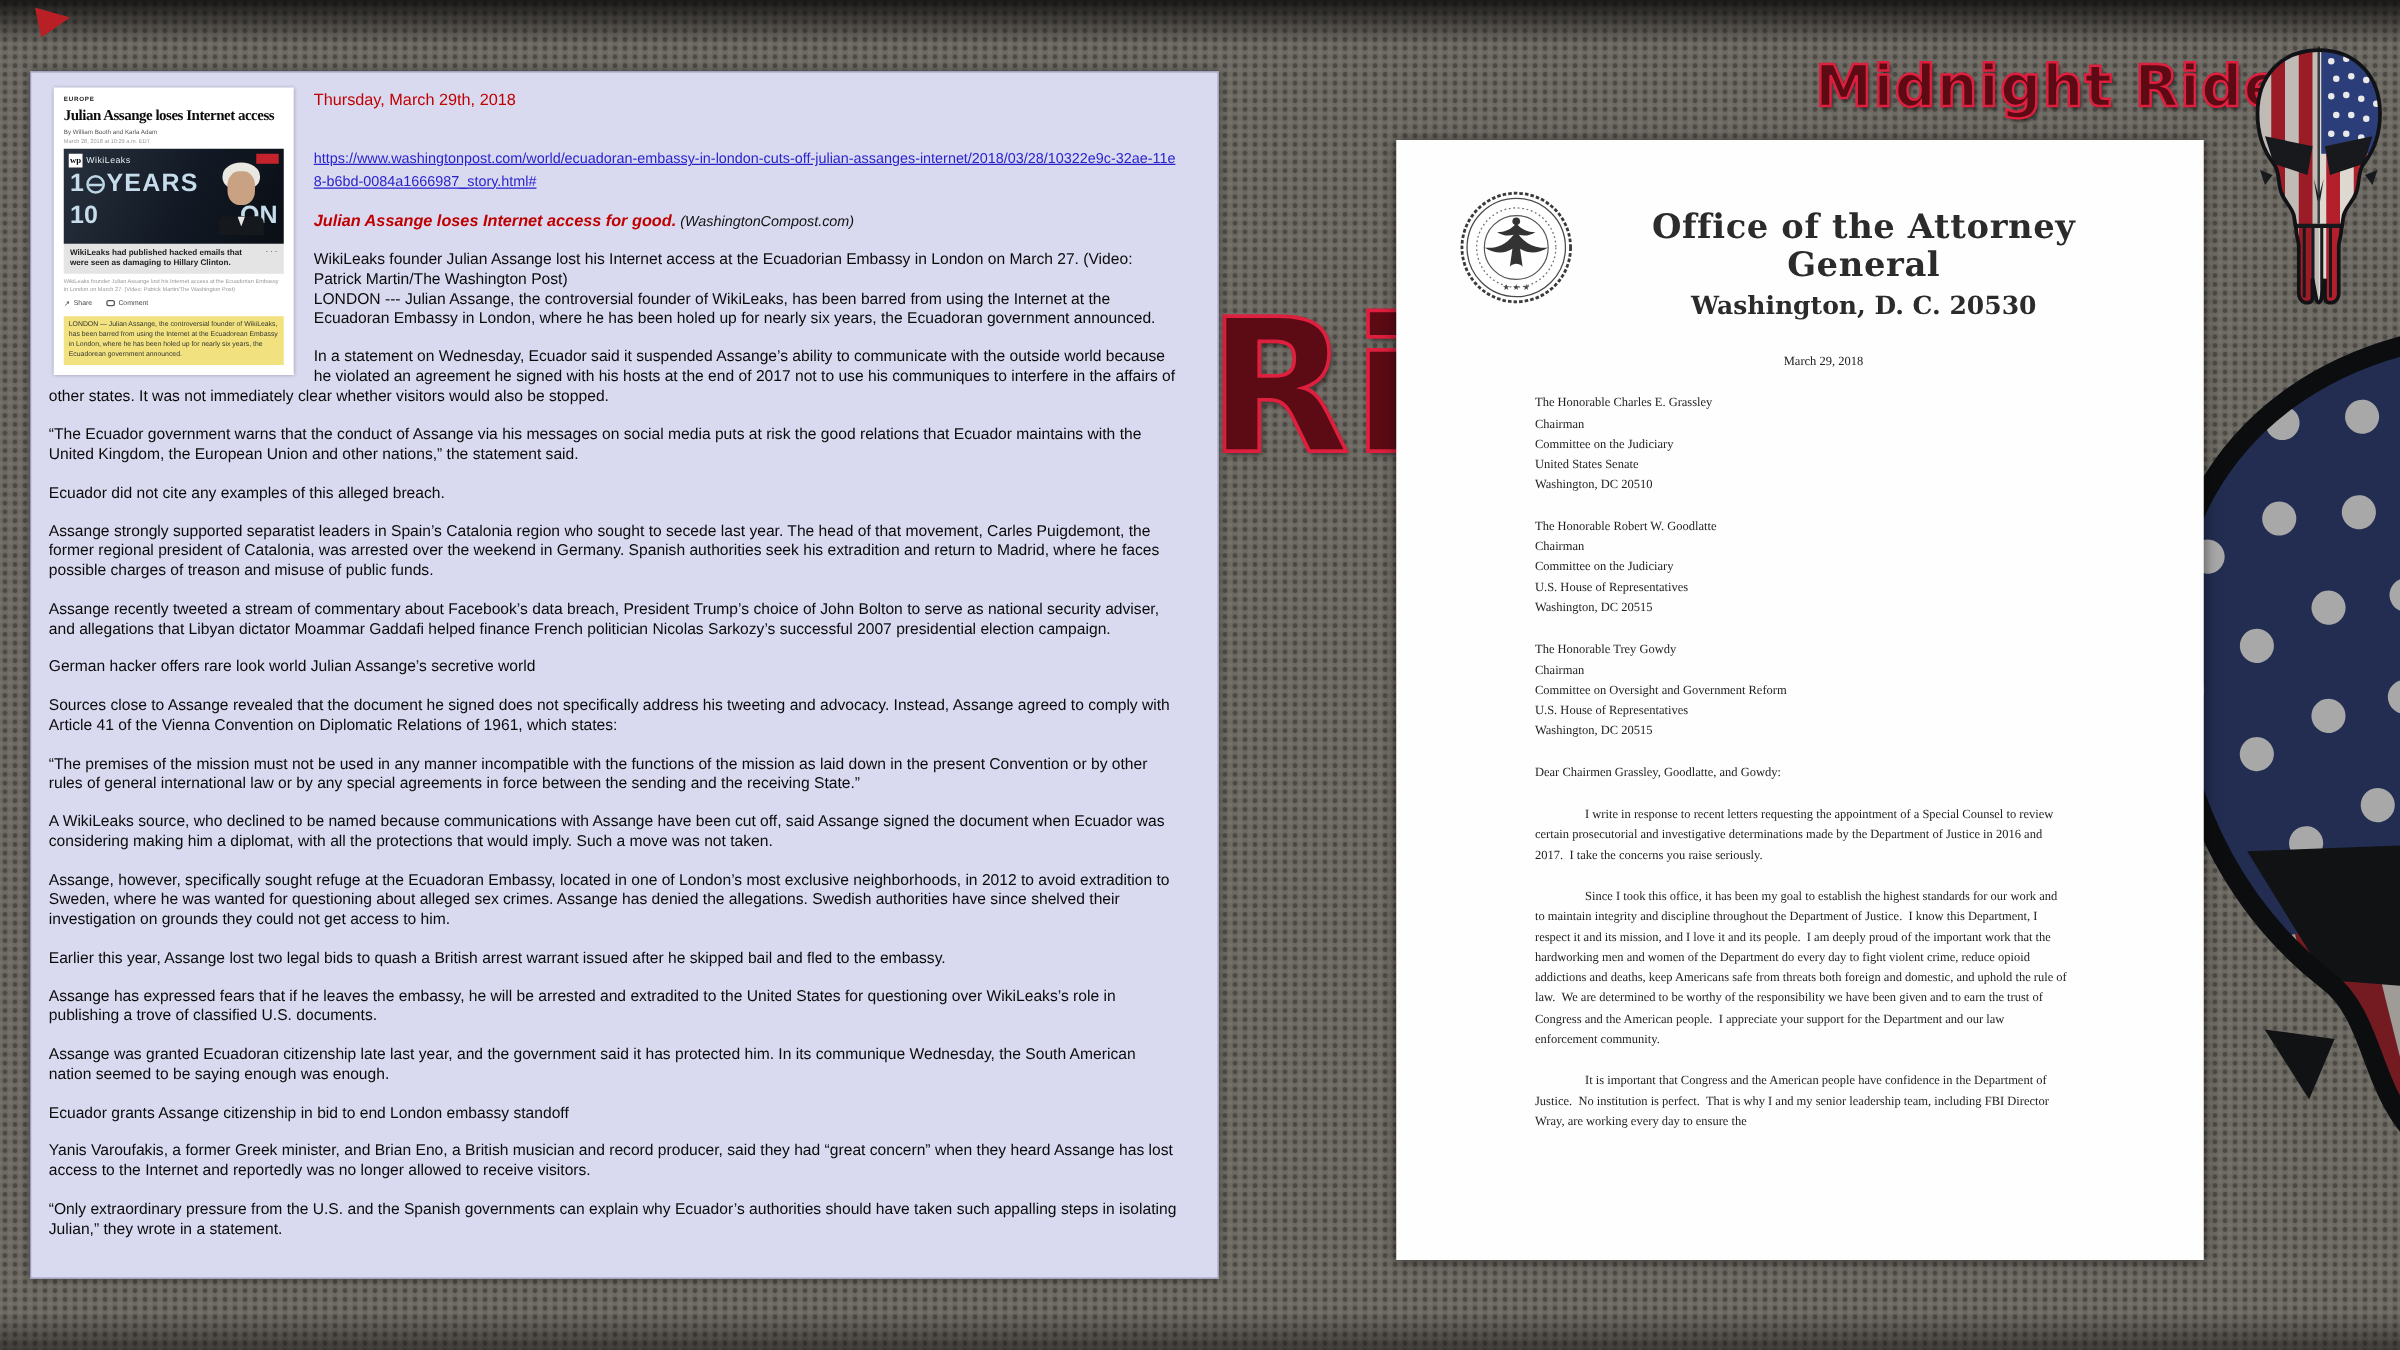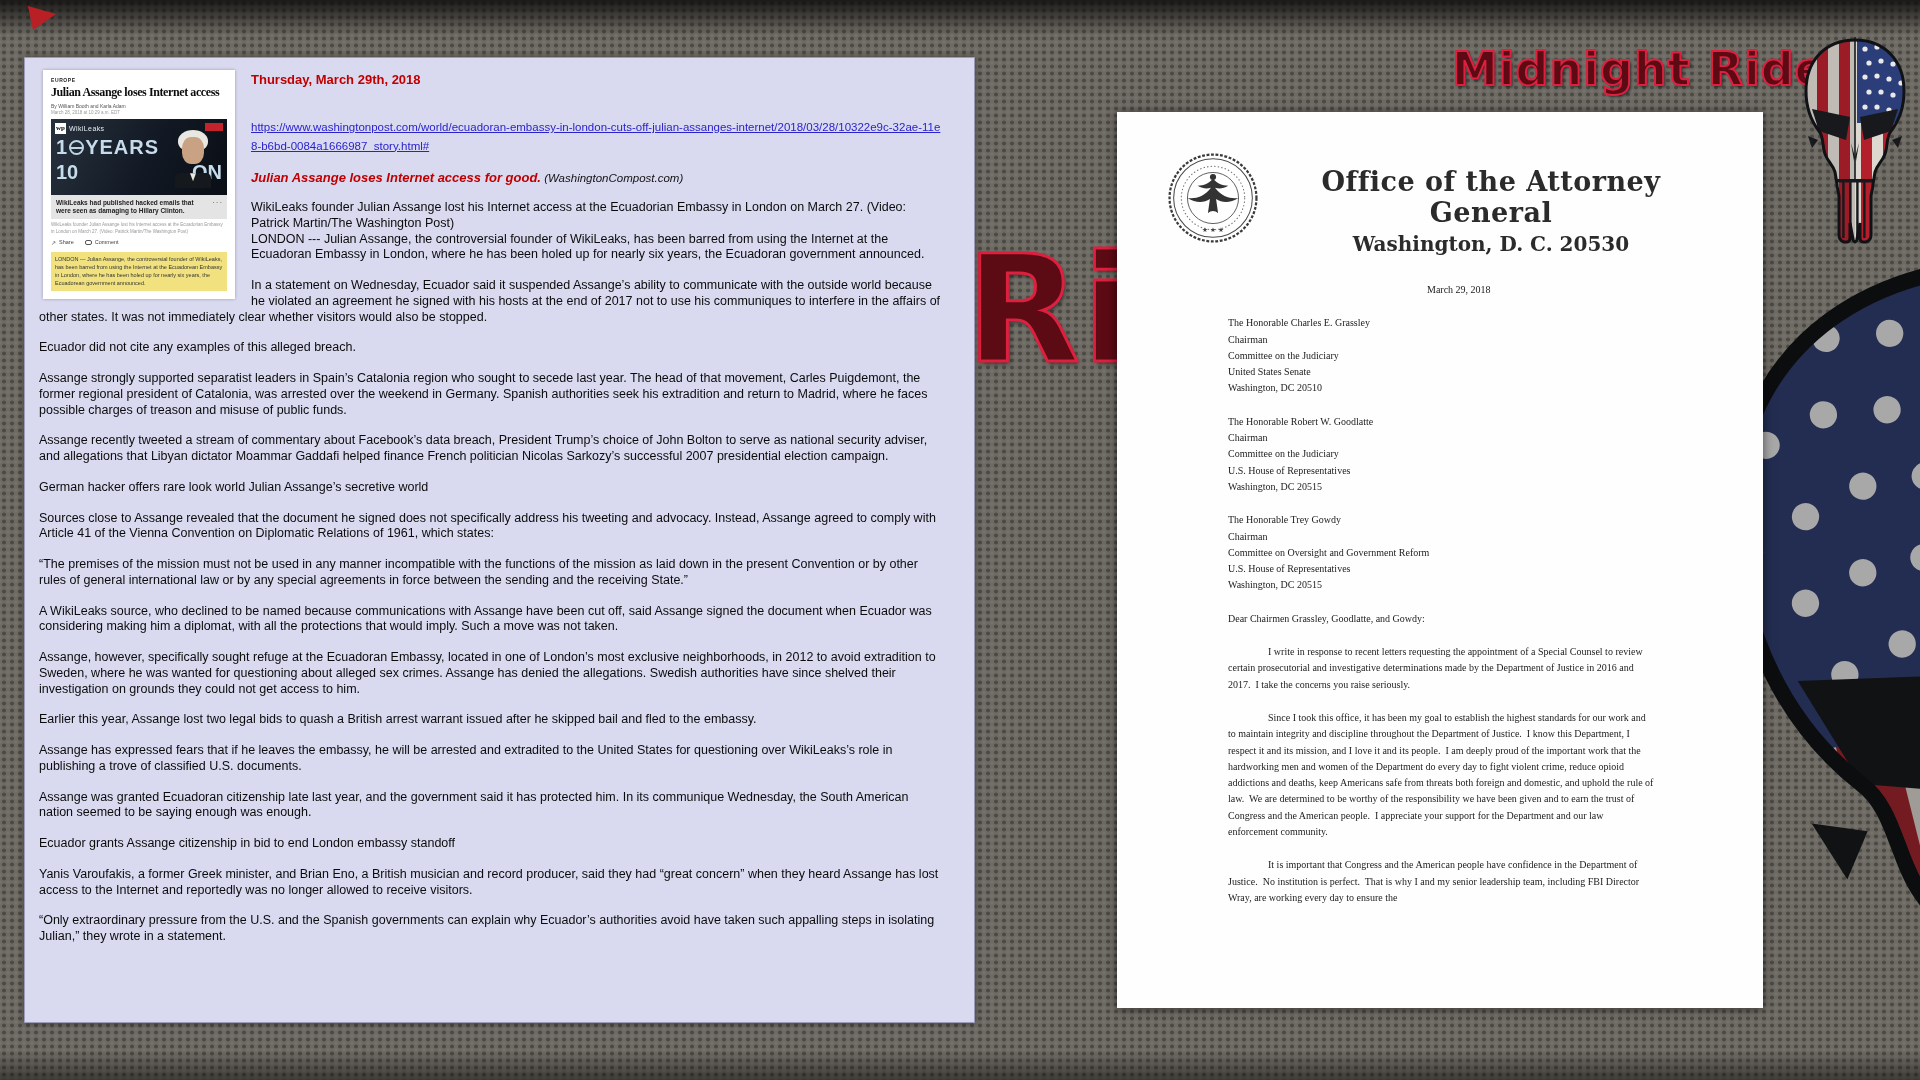--- a/index.html
+++ b/index.html
@@ -37,21 +37,21 @@
     transform:rotate(-14deg) scaleX(-1); transform-origin:50% 50%;
     filter:brightness(.72) saturate(.85);
   }
 
   
   .panel {
     position:absolute; left:24px; top:57px; width:951px; height:966px; z-index:3;
     background:#d9daf0; border:1px solid #9c9cba; box-shadow:0 0 6px rgba(0,0,0,.45);
     padding:10px 30px 14px 14px; color:#0b0b0b; overflow:hidden;
   }
-  .date-heading { font-weight:bold; font-size:13px; color:#c00000; margin:4px 0 30px; }
+  .date-heading { font-weight:normal; font-size:13px; color:#c00000; margin:4px 0 30px; }
   .article-url { margin:0 0 14px; }
   .link { color:#2a23cc; text-decoration:underline; font-size:11.5px; line-height:1.35; word-break:break-all; cursor:pointer; }
   .red-headline { margin:0 0 14px; padding-left:3px;font-style:italic; }
   .hl { color:#c00000; font-weight:bold; font-size:13px; }
   .hl-suffix { font-size:11.5px; color:#111; }
   .apara { font-size:12.5px; line-height:1.26; margin:0 0 15px; white-space:pre-line; }
 
   
   .wapo-card {
     float:left; width:192px; margin:2px 16px 8px 4px; background:#fff;
@@ -221,34 +221,35 @@
     <div class="article-url">
       <a class="link">https://www.washingtonpost.com/world/ecuadoran-embassy-in-london-cuts-off-julian-assanges-internet/2018/03/28/10322e9c-32ae-11e8-b6bd-0084a1666987_story.html#</a>
     </div>
     <div class="red-headline">
       <span class="hl">Julian Assange loses Internet access for good.</span><span class="hl-suffix"> (WashingtonCompost.com)</span>
     </div>
     <div>
         <p class="apara">WikiLeaks founder Julian Assange lost his Internet access at the Ecuadorian Embassy in London on March 27. (Video: Patrick Martin/The Washington Post)
 LONDON --- Julian Assange, the controversial founder of WikiLeaks, has been barred from using the Internet at the Ecuadoran Embassy in London, where he has been holed up for nearly six years, the Ecuadoran government announced.</p>
         <p class="apara">In a statement on Wednesday, Ecuador said it suspended Assange’s ability to communicate with the outside world because he violated an agreement he signed with his hosts at the end of 2017 not to use his communiques to interfere in the affairs of other states. It was not immediately clear whether visitors would also be stopped.</p>
+        <p class="apara">“The Ecuador government warns that the conduct of Assange via his messages on social media puts at risk the good relations that Ecuador maintains with the United Kingdom, the European Union and other nations,” the statement said.</p>
         <p class="apara">Ecuador did not cite any examples of this alleged breach.</p>
         <p class="apara">Assange strongly supported separatist leaders in Spain’s Catalonia region who sought to secede last year. The head of that movement, Carles Puigdemont, the former regional president of Catalonia, was arrested over the weekend in Germany. Spanish authorities seek his extradition and return to Madrid, where he faces possible charges of treason and misuse of public funds.</p>
         <p class="apara">Assange recently tweeted a stream of commentary about Facebook’s data breach, President Trump’s choice of John Bolton to serve as national security adviser, and allegations that Libyan dictator Moammar Gaddafi helped finance French politician Nicolas Sarkozy’s successful 2007 presidential election campaign.</p>
         <p class="apara">German hacker offers rare look world Julian Assange’s secretive world</p>
         <p class="apara">Sources close to Assange revealed that the document he signed does not specifically address his tweeting and advocacy. Instead, Assange agreed to comply with Article 41 of the Vienna Convention on Diplomatic Relations of 1961, which states:</p>
         <p class="apara">“The premises of the mission must not be used in any manner incompatible with the functions of the mission as laid down in the present Convention or by other rules of general international law or by any special agreements in force between the sending and the receiving State.”</p>
         <p class="apara">A WikiLeaks source, who declined to be named because communications with Assange have been cut off, said Assange signed the document when Ecuador was considering making him a diplomat, with all the protections that would imply. Such a move was not taken.</p>
         <p class="apara">Assange, however, specifically sought refuge at the Ecuadoran Embassy, located in one of London’s most exclusive neighborhoods, in 2012 to avoid extradition to Sweden, where he was wanted for questioning about alleged sex crimes. Assange has denied the allegations. Swedish authorities have since shelved their investigation on grounds they could not get access to him.</p>
         <p class="apara">Earlier this year, Assange lost two legal bids to quash a British arrest warrant issued after he skipped bail and fled to the embassy.</p>
         <p class="apara">Assange has expressed fears that if he leaves the embassy, he will be arrested and extradited to the United States for questioning over WikiLeaks’s role in publishing a trove of classified U.S. documents.</p>
         <p class="apara">Assange was granted Ecuadoran citizenship late last year, and the government said it has protected him. In its communique Wednesday, the South American nation seemed to be saying enough was enough.</p>
         <p class="apara">Ecuador grants Assange citizenship in bid to end London embassy standoff</p>
         <p class="apara">Yanis Varoufakis, a former Greek minister, and Brian Eno, a British musician and record producer, said they had “great concern” when they heard Assange has lost access to the Internet and reportedly was no longer allowed to receive visitors.</p>
-        <p class="apara">“Only extraordinary pressure from the U.S. and the Spanish governments can explain why Ecuador’s authorities avoid have taken such appalling steps in isolating Julian,” they wrote in a statement.</p>
+        <p class="apara">“Only extraordinary pressure from the U.S. and the Spanish governments can explain why Ecuador’s authorities should have taken such appalling steps in isolating Julian,” they wrote in a statement.</p>
       </div>
   </div>
 
   <div class="letter">
     <div class="lh-row">
       <svg class="seal" viewBox="0 0 90 90">
         <circle cx="45" cy="45" r="42.5" fill="#fff" stroke="#3a3a3a" stroke-width="2.2" stroke-dasharray="2.8 1.6"></circle>
         <circle cx="45" cy="45" r="38.5" fill="none" stroke="#4a4a4a" stroke-width="1"></circle>
         <circle cx="45" cy="45" r="31" fill="none" stroke="#707070" stroke-width="1" stroke-dasharray="1.4 2.1"></circle>
         <circle cx="45" cy="45" r="25" fill="none" stroke="#555" stroke-width="0.9"></circle>

